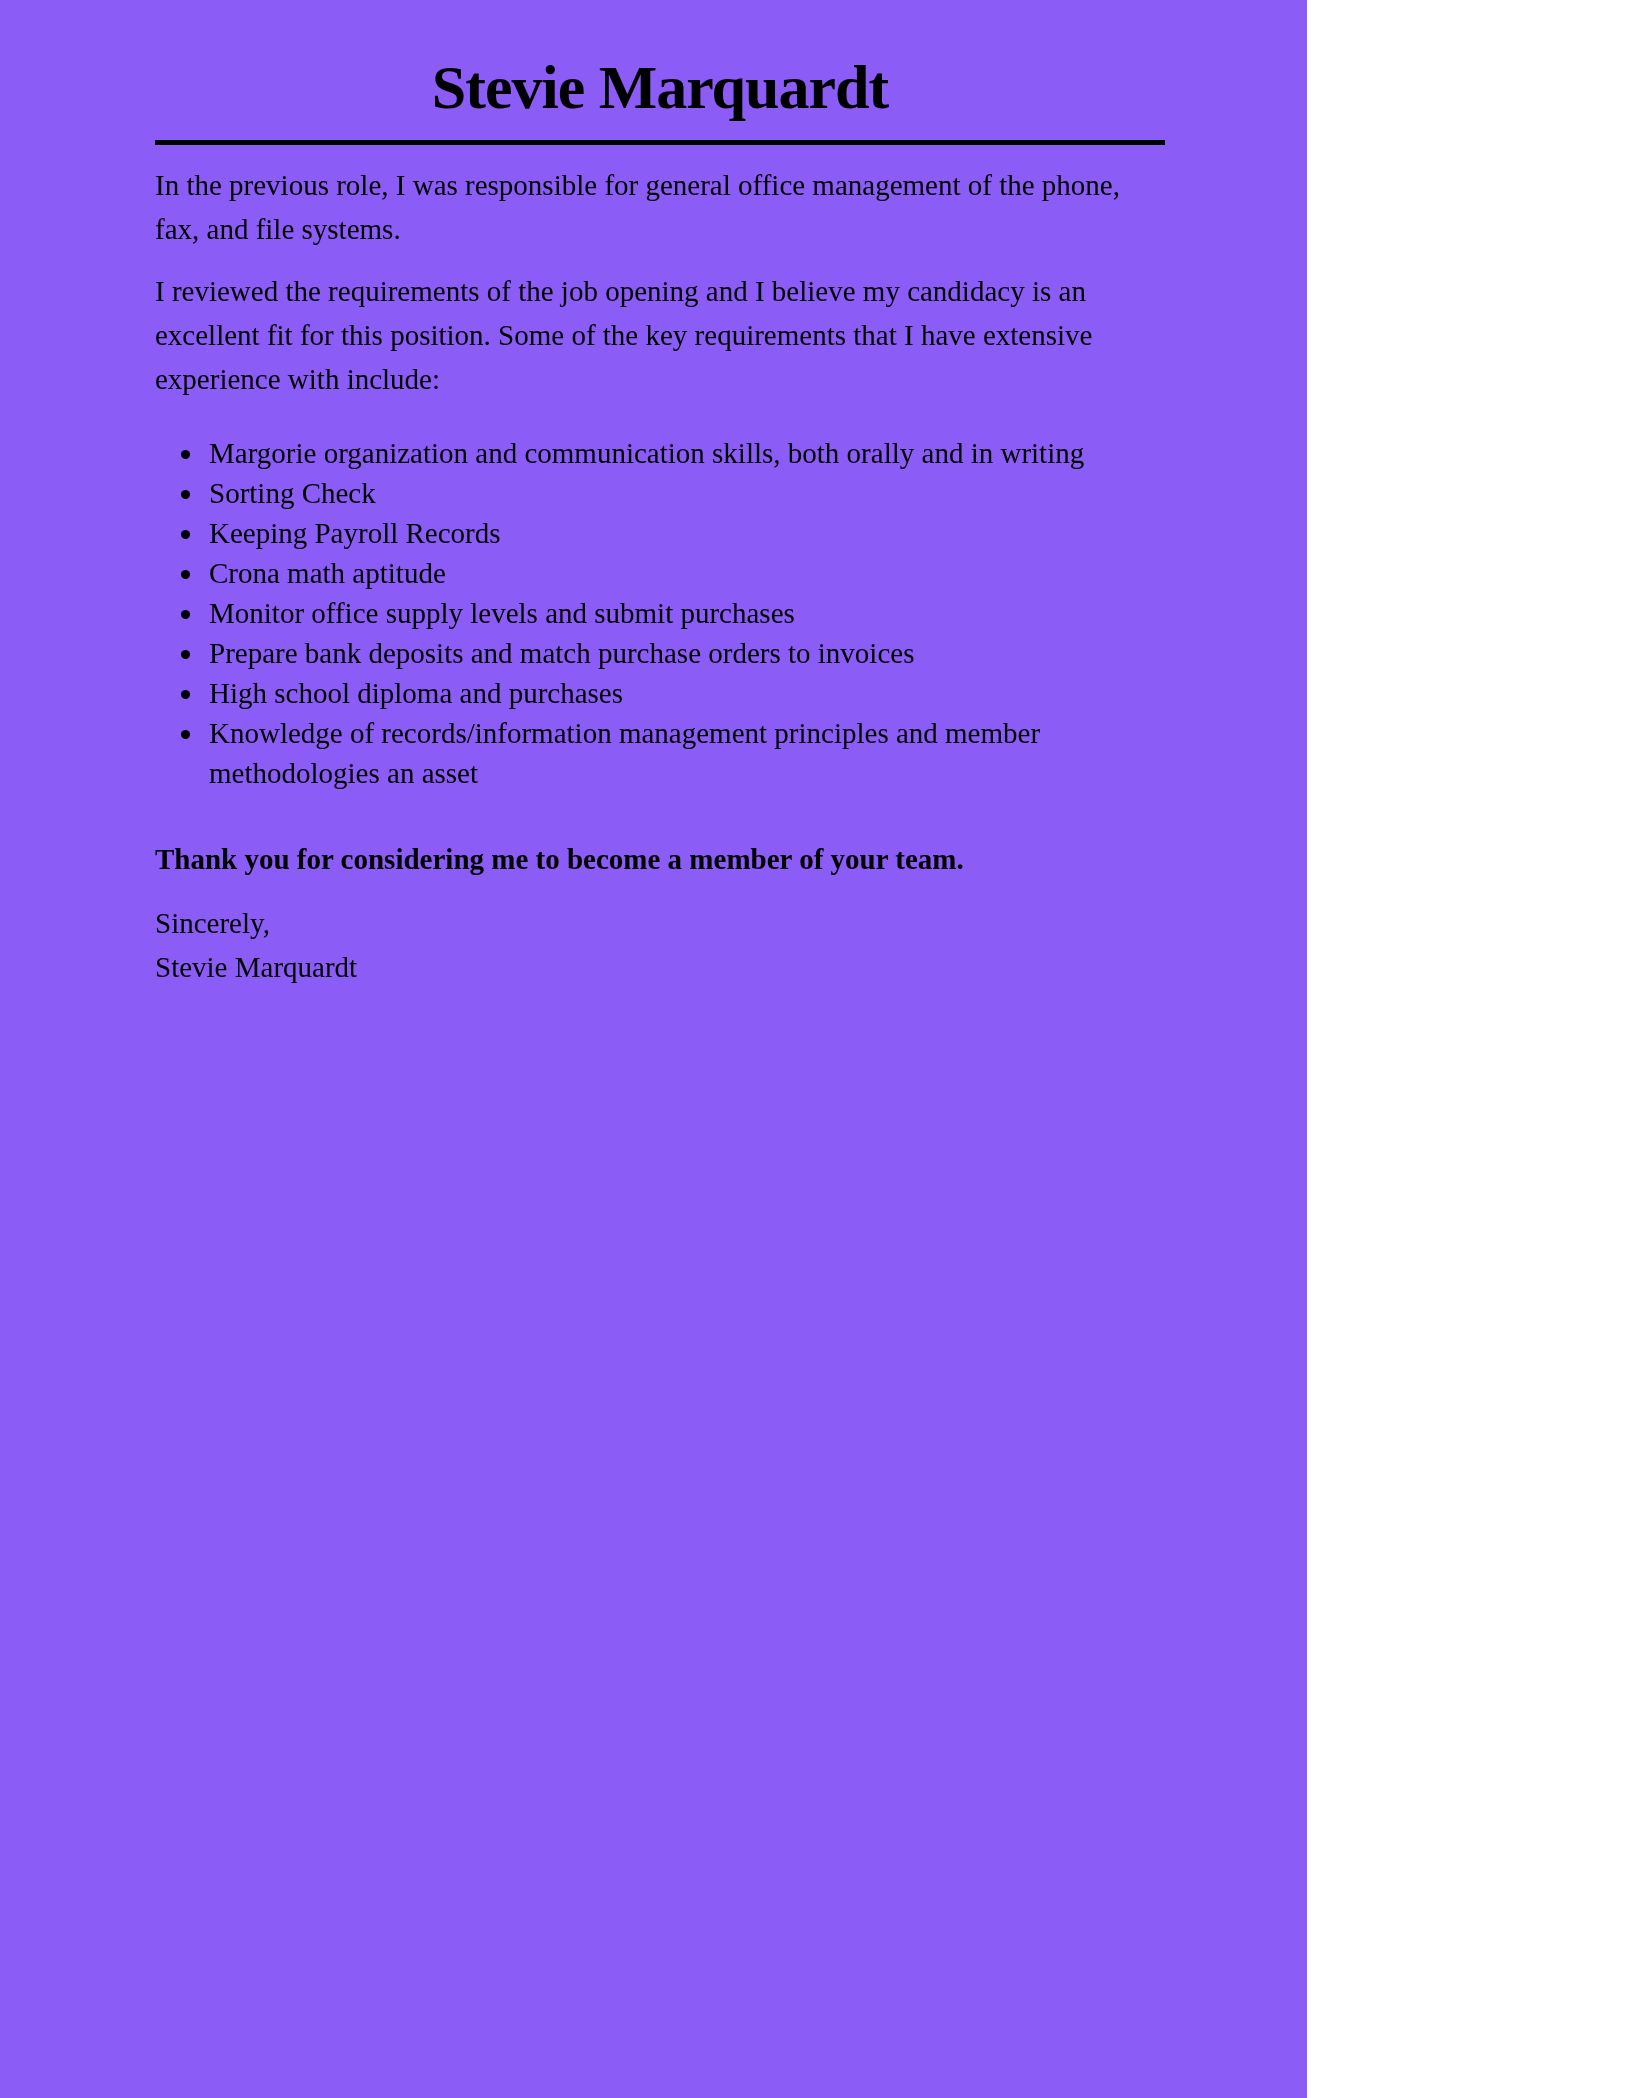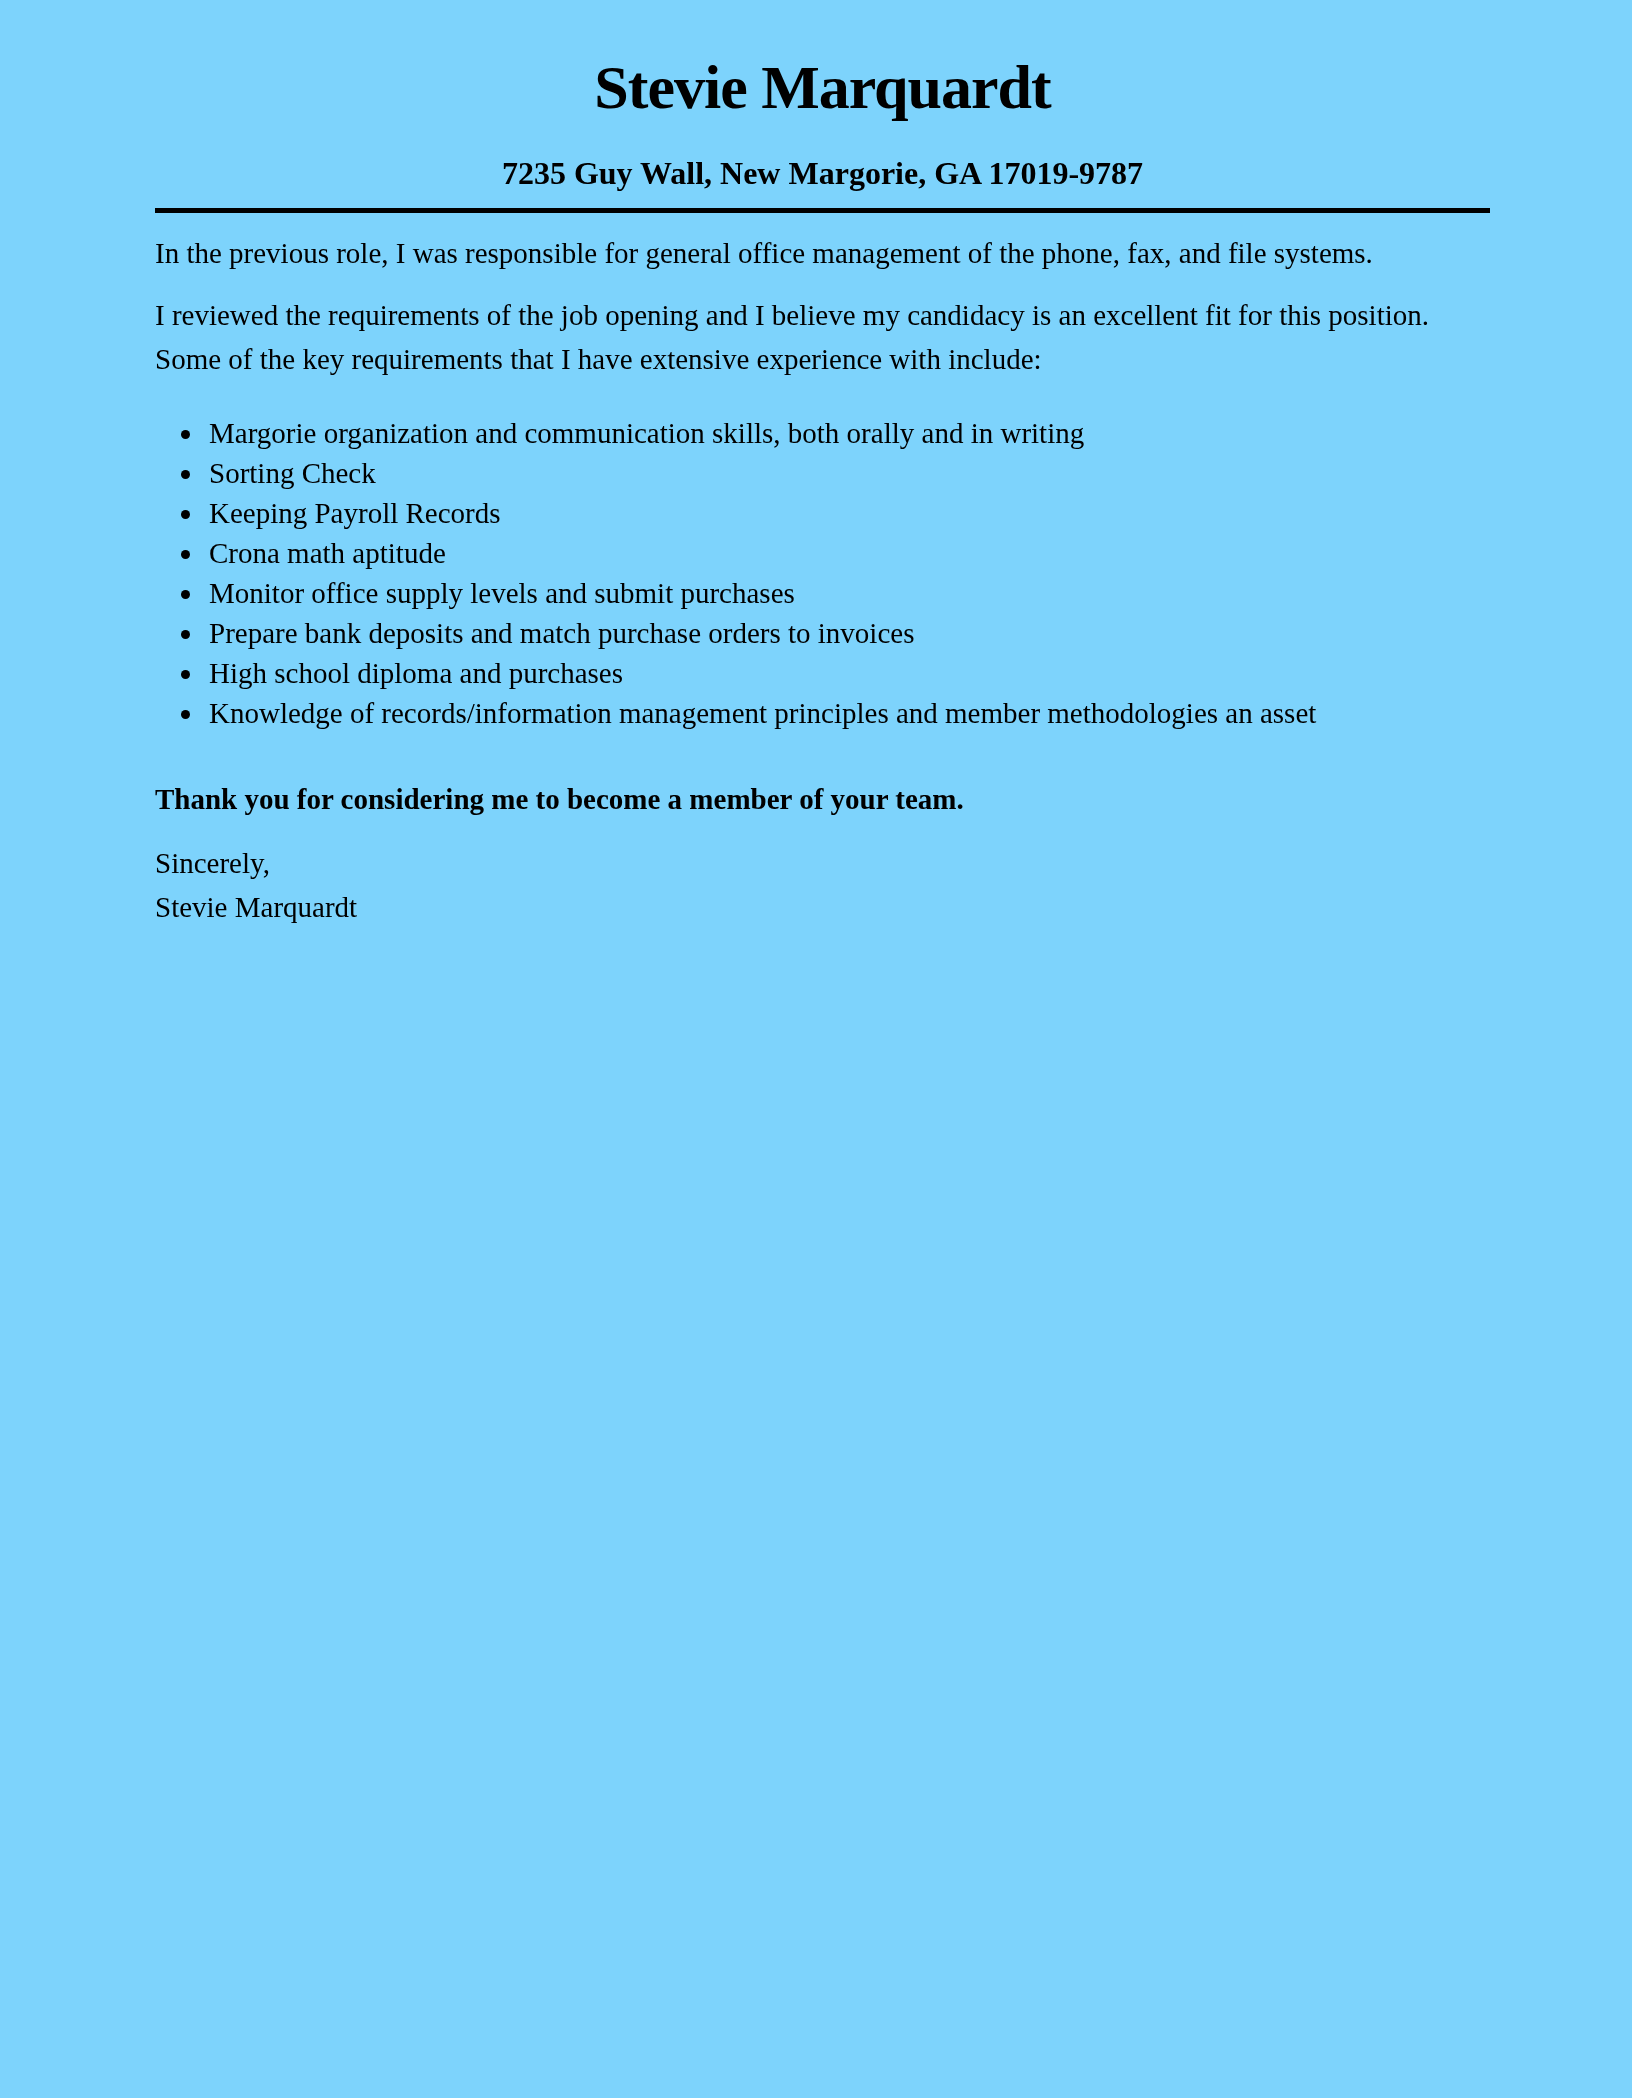--- a/index.html
+++ b/index.html
@@ -1,22 +1,22 @@
 <!DOCTYPE html>
 <html><head>
 <meta charset="utf-8">
 <style>
   html, body { margin: 0; padding: 0; background: #ffffff; }
   .page {
     position: relative;
-    width: 1632px;
+    width: 1307px;
     height: 2098px;
     box-sizing: border-box;
     padding: 50px 142px 0 155px;
-    background: #7dd3fc;
+    background: #8b5cf6;
     color: #000000;
     font-family: "Liberation Serif", "DejaVu Serif", serif;
     font-size: 29px;
     line-height: 44px;
     overflow: hidden;
   }
   .letterhead { text-align: center; }
   .name {
     margin: 0;
     font-size: 62px;
@@ -55,21 +55,20 @@
   }
   .closing { margin: 20px 0 0 0; }
 </style>
 </head>
 <body>
 
 <div class="page">
 
   <header class="letterhead">
     <h1 class="name">Stevie Marquardt</h1>
-    <div class="address">7235 Guy Wall, New Margorie, GA 17019-9787</div>
     <div class="rule"></div>
   </header>
 
   <main>
 
     <div class="paragraphs">
         <p>In the previous role, I was responsible for general office management of the phone, fax, and file systems.</p>
         <p>I reviewed the requirements of the job opening and I believe my candidacy is an excellent fit for this position. Some of the key requirements that I have extensive experience with include:</p>
       </div>
 

